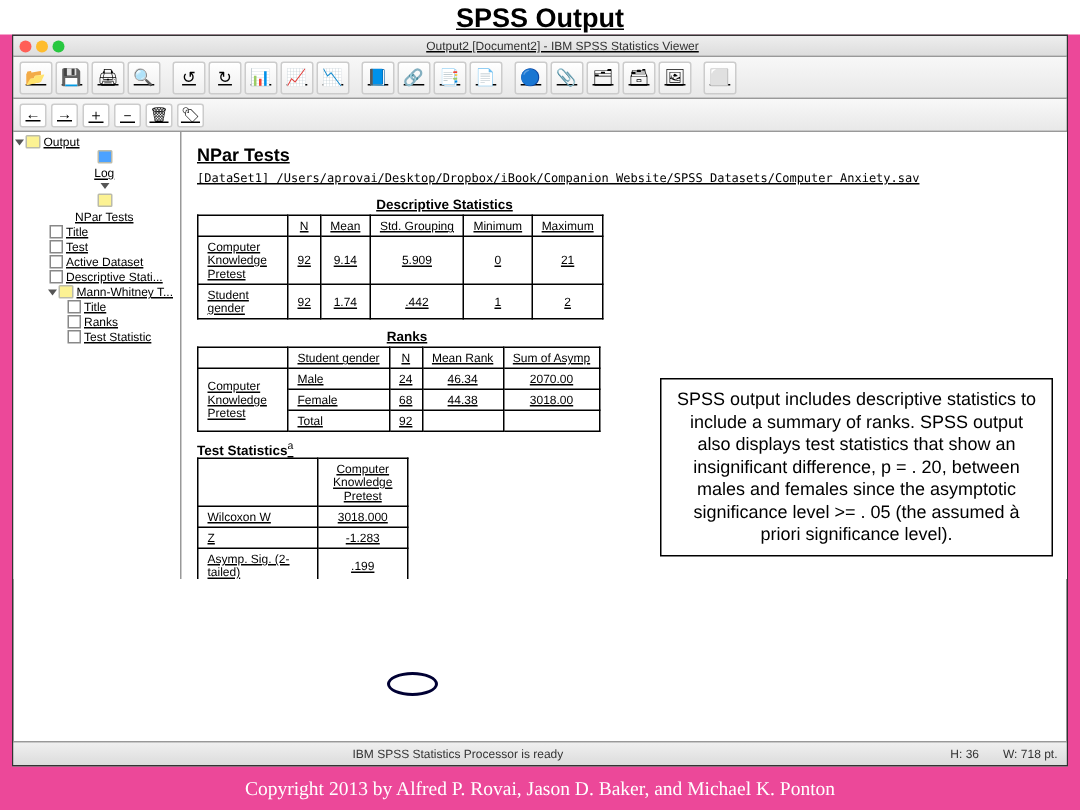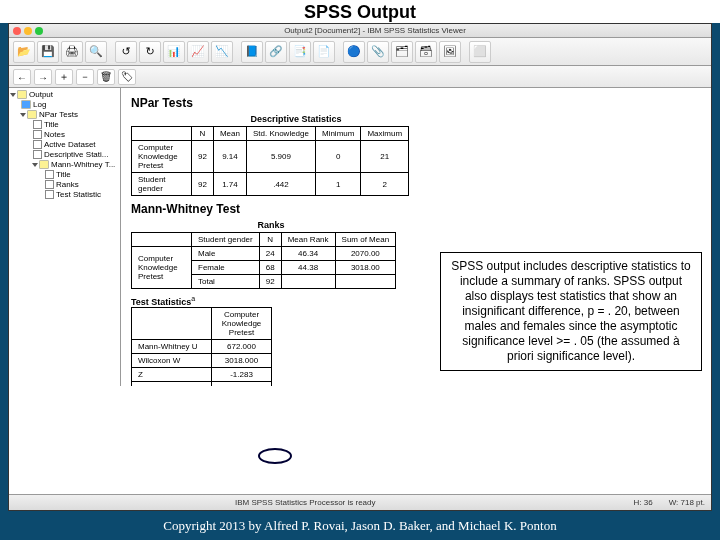--- a/index.html
+++ b/index.html
@@ -1,38 +1,38 @@
 <!DOCTYPE html>
 <html><head>
 <meta charset="utf-8">
 <style>
   * { margin: 0; padding: 0; box-sizing: border-box; }
   body { font-family: Arial, sans-serif; background: #0b2a5c; width: 720px; height: 540px; overflow: hidden; }
-  .slide { width: 720px; height: 540px; background: #0c4a6e; position: relative; }
+  .slide { width: 720px; height: 540px; background: #ec4899; position: relative; text-decoration: underline; }
   .slide-title { text-align: center; color: #000; background: #fff; font-size: 18px; font-weight: bold; padding: 2px 0 0 0; }
   .app-frame { background: #fff; margin: 0 8px; border: 1px solid #333; position: relative; height: 488px; }
   .mac-titlebar { height: 14px; background: linear-gradient(#eee,#ddd); border-bottom: 1px solid #999; display: flex; align-items: center; padding: 0 4px; justify-content: center; }
   .traffic { display: flex; gap: 3px; }
   .dot { width: 8px; height: 8px; border-radius: 50%; }
   .dot.red { background: #ff5f57; } .dot.yellow { background: #febc2e; } .dot.green { background: #28c840; }
   .win-title { flex: 1; text-align: center; font-size: 8px; color: #333; }
   .toolbar { height: 28px; background: linear-gradient(#f8f8f8,#e8e8e8); border-bottom: 1px solid #999; display: flex; align-items: center; padding: 0 4px; gap: 2px; }
   .tbtn { width: 22px; height: 22px; border: 1px solid #ccc; border-radius: 2px; background: linear-gradient(#fff,#eee); display: flex; align-items: center; justify-content: center; font-size: 11px; }
   .tbtn.sep { border: none; background: none; width: 4px; }
   .toolbar2 { height: 22px; background: linear-gradient(#f8f8f8,#e8e8e8); border-bottom: 1px solid #999; display: flex; align-items: center; padding: 0 4px; gap: 3px; }
   .tbtn2 { width: 18px; height: 16px; border: 1px solid #ccc; border-radius: 2px; background: #fff; display: flex; align-items: center; justify-content: center; font-size: 10px; }
   .workspace { display: flex; height: 298px; }
   .outline { width: 112px; border-right: 1px solid #999; background: #fff; font-size: 8px; padding: 2px; overflow: hidden; }
   .outline .node { display: flex; align-items: center; gap: 2px; padding: 0 0 1px 0; white-space: nowrap; }
   .outline .disc { width: 0; height: 0; border-left: 4px solid #555; border-top: 3px solid transparent; border-bottom: 3px solid transparent; }
   .outline .disc.open { transform: rotate(90deg); }
   .outline .ico { width: 10px; height: 9px; background: #fcf293; border: 1px solid #bba; border-radius: 1px; display: inline-block; }
   .outline .ico.sel { background: #4ca2ff; }
   .outline .ic2 { width: 9px; height: 9px; border: 1px solid #888; display: inline-block; background: #fff; }
-  .outline .ind1 { padding-left: 10px; }
+  .outline .ind1 { padding-left: 10px; flex-direction: column; }
   .outline .ind2 { padding-left: 22px; }
   .content { flex: 1; background: #fff; padding: 8px 10px; font-size: 9px; overflow: auto; position: relative; }
   .content h3 { font-size: 12px; font-weight: bold; font-family: Arial; margin-bottom: 4px; }
   .content .dataset { font-family: monospace; font-size: 8px; margin-bottom: 8px; }
   .tbl-title { font-weight: bold; font-size: 9px; text-align: center; margin: 4px 0 2px 0; }
   table.stat { border-collapse: collapse; font-size: 8px; margin-bottom: 6px; }
   table.stat th, table.stat td { border: 1px solid #000; padding: 2px 6px; text-align: center; }
   table.stat th { font-weight: normal; }
   .testtitle { display: inline-block; font-size: 9px; font-weight: bold; }
   .sup { font-size: 7px; vertical-align: super; }
@@ -109,21 +109,21 @@
             <span class="disc open"></span>
             <span class="ico"></span>
             <span>NPar Tests</span>
           </div>
         <div class="node ind2">
             <span class="ic2"></span>
             <span>Title</span>
           </div>
         <div class="node ind2">
             <span class="ic2"></span>
-            <span>Notes</span>
+            <span>Test</span>
           </div>
         <div class="node ind2">
             <span class="ic2"></span>
             <span>Active Dataset</span>
           </div>
         <div class="node ind2">
             <span class="ic2"></span>
             <span>Descriptive Stati...</span>
           </div>
         <div class="node ind2">
@@ -140,29 +140,30 @@
             <span>Ranks</span>
           </div>
         <div class="node" style="padding-left:34px">
             <span class="ic2"></span>
             <span>Test Statistic</span>
           </div>
       </div>
 
       <div class="content">
         <h3>NPar Tests</h3>
+        <div class="dataset">[DataSet1] /Users/aprovai/Desktop/Dropbox/iBook/Companion Website/SPSS Datasets/Computer Anxiety.sav</div>
 
         <div class="tbl-title" style="width:330px">Descriptive Statistics</div>
         <table class="stat">
           <tbody>
               <tr>
             <th style="width:60px"></th>
             <th>N</th>
             <th>Mean</th>
-            <th>Std. Knowledge</th>
+            <th>Std. Grouping</th>
             <th>Minimum</th>
             <th>Maximum</th>
           </tr>
           <tr>
             <td style="text-align:left">Computer Knowledge Pretest</td>
             <td>92</td>
                 <td>9.14</td>
                 <td>5.909</td>
                 <td>0</td>
                 <td>21</td>
@@ -171,30 +172,29 @@
             <td style="text-align:left">Student gender</td>
             <td>92</td>
                 <td>1.74</td>
                 <td>.442</td>
                 <td>1</td>
                 <td>2</td>
           </tr>
         </tbody>
           </table>
 
-        <h3>Mann-Whitney Test</h3>
         <div class="tbl-title" style="width:280px">Ranks</div>
         <table class="stat">
           <tbody>
               <tr>
             <th style="width:60px"></th>
             <th>Student gender</th>
             <th>N</th>
             <th>Mean Rank</th>
-            <th>Sum of Mean</th>
+            <th>Sum of Asymp</th>
           </tr>
           <tr>
             <td rowspan="3" style="text-align:left">Computer Knowledge Pretest</td>
             <td style="text-align:left">Male</td>
                 <td>24</td>
                 <td>46.34</td>
                 <td>2070.00</td>
           </tr>
           <tr>
             <td style="text-align:left">Female</td>
@@ -214,24 +214,20 @@
         <div style="margin-top:4px">
           <span class="testtitle">Test Statistics</span><span class="sup">a</span>
         </div>
         <table class="stat">
           <tbody>
               <tr>
                 <th style="width:80px"></th>
                 <th style="width:60px">Computer Knowledge Pretest</th>
               </tr>
           <tr>
-                <td style="text-align:left">Mann-Whitney U</td>
-                <td>672.000</td>
-              </tr>
-          <tr>
                 <td style="text-align:left">Wilcoxon W</td>
                 <td>3018.000</td>
               </tr>
           <tr>
                 <td style="text-align:left">Z</td>
                 <td>-1.283</td>
               </tr>
           <tr>
                 <td style="text-align:left">Asymp. Sig. (2-tailed)</td>
                 <td>.199</td>

